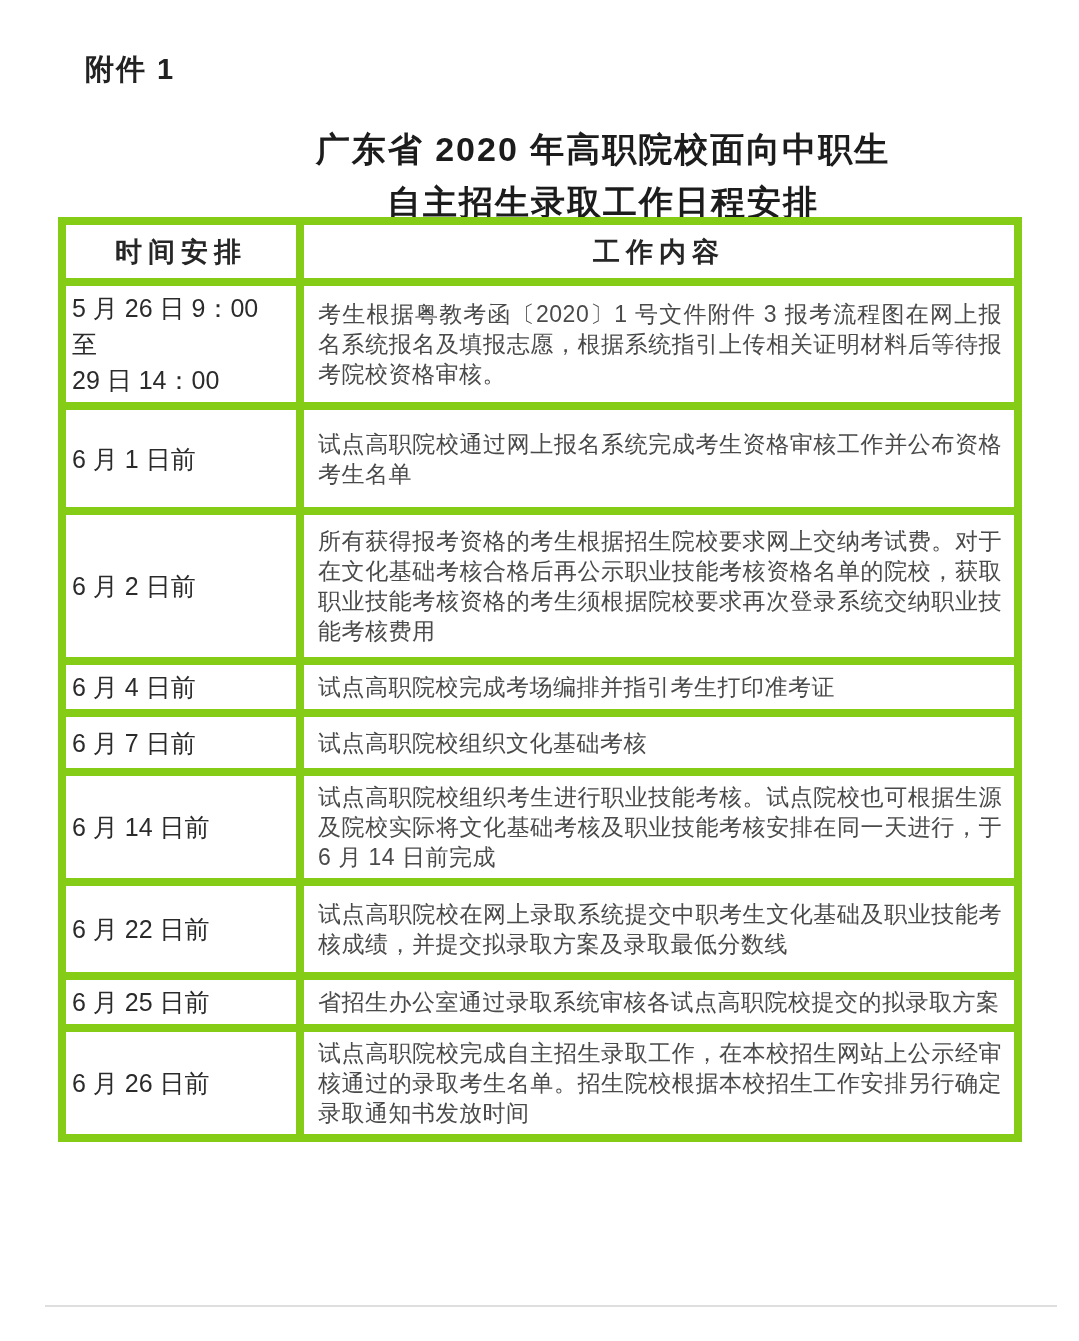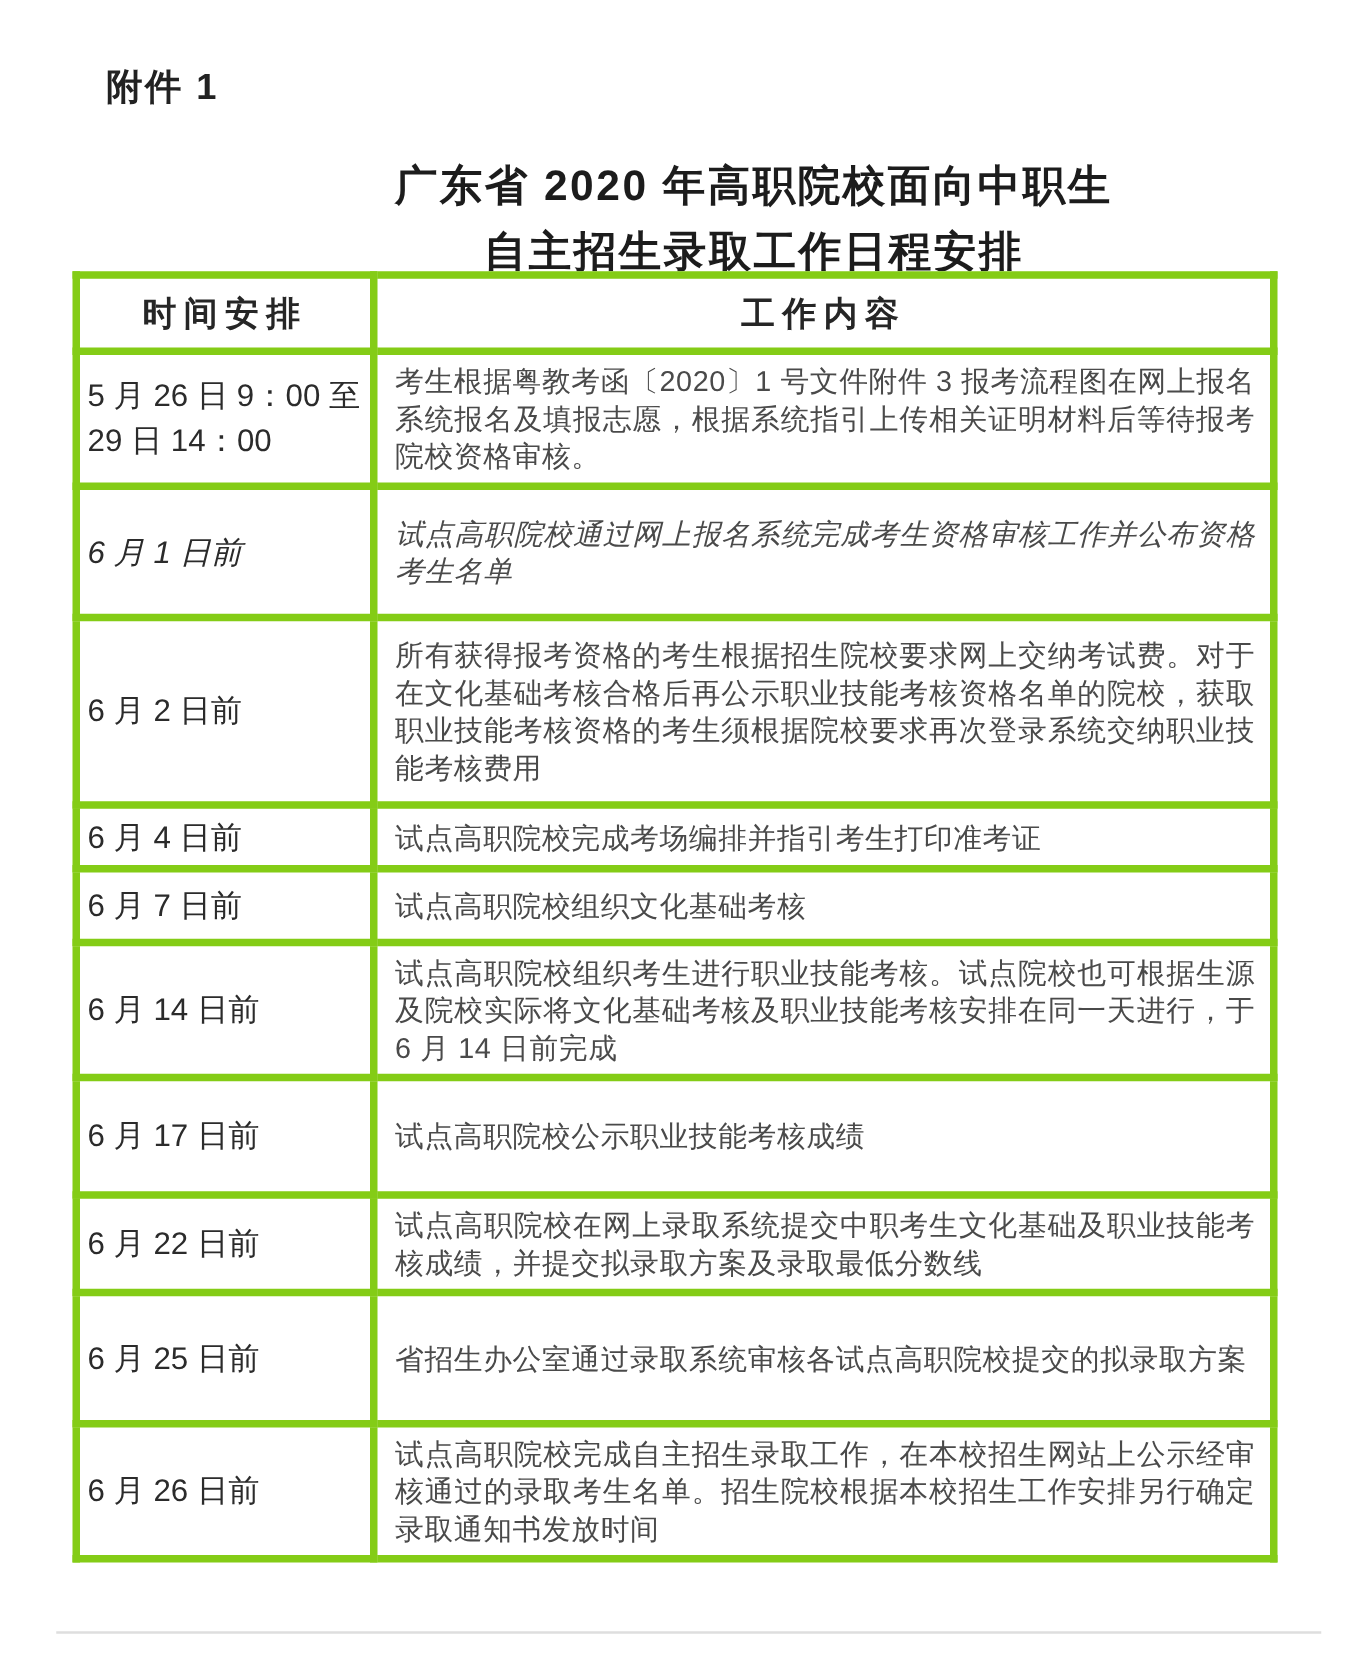--- a/index.html
+++ b/index.html
@@ -47,21 +47,21 @@
     position: absolute;
     left: 58px;
     top: 217px;
     width: 964px;
     border-collapse: collapse;
     table-layout: fixed;
     background: #ffffff;
   }
   table.schedule col.col-time { width: 238px; }
   table.schedule th, table.schedule td {
-    border: 6px solid #84cc16;
+    border: 8px solid #84cc16;
     vertical-align: middle;
     box-sizing: border-box;
   }
   table.schedule thead tr { height: 61px; }
   th.col-header {
     font-size: 27px;
     font-weight: 600;
     color: #262626;
     text-align: center;
     letter-spacing: 6px;
@@ -76,21 +76,21 @@
   }
   td.content-cell {
     font-size: 23px;
     color: #4a4a4a;
     line-height: 30px;
     padding: 6px 12px 6px 14px;
     text-align: justify;
     letter-spacing: 0.5px;
   }
   tbody tr:nth-child(1)  { height: 99px;  }
-  tbody tr:nth-child(2)  { height: 105px; font-style: italic; }
+  tbody tr:nth-child(2)  { height: 105px; }
   tbody tr:nth-child(3)  { height: 150px; }
   tbody tr:nth-child(4)  { height: 51px;  }
   tbody tr:nth-child(5)  { height: 59px;  }
   tbody tr:nth-child(6)  { height: 104px; }
   tbody tr:nth-child(7)  { height: 94px;  }
   tbody tr:nth-child(8)  { height: 52px;  }
   tbody tr:nth-child(9)  { height: 105px; }
   tbody tr:nth-child(10) { height: 100px; border-radius: 13px; }
   tbody tr:nth-child(11) { height: 103px; }
   .scan-shadow-line {
@@ -145,24 +145,20 @@
       </tr>
       <tr>
         <td class="time-cell">6 月 7 日前</td>
         <td class="content-cell">试点高职院校组织文化基础考核</td>
       </tr>
       <tr>
         <td class="time-cell">6 月 14 日前</td>
         <td class="content-cell">试点高职院校组织考生进行职业技能考核。试点院校也可根据生源及院校实际将文化基础考核及职业技能考核安排在同一天进行，于 6 月 14 日前完成</td>
       </tr>
       <tr>
-        <td class="time-cell">6 月 17 日前</td>
-        <td class="content-cell">试点高职院校公示职业技能考核成绩</td>
-      </tr>
-      <tr>
         <td class="time-cell">6 月 22 日前</td>
         <td class="content-cell">试点高职院校在网上录取系统提交中职考生文化基础及职业技能考核成绩，并提交拟录取方案及录取最低分数线</td>
       </tr>
       <tr>
         <td class="time-cell">6 月 25 日前</td>
         <td class="content-cell">省招生办公室通过录取系统审核各试点高职院校提交的拟录取方案</td>
       </tr>
       <tr>
         <td class="time-cell">6 月 26 日前</td>
         <td class="content-cell">试点高职院校完成自主招生录取工作，在本校招生网站上公示经审核通过的录取考生名单。招生院校根据本校招生工作安排另行确定录取通知书发放时间</td>

